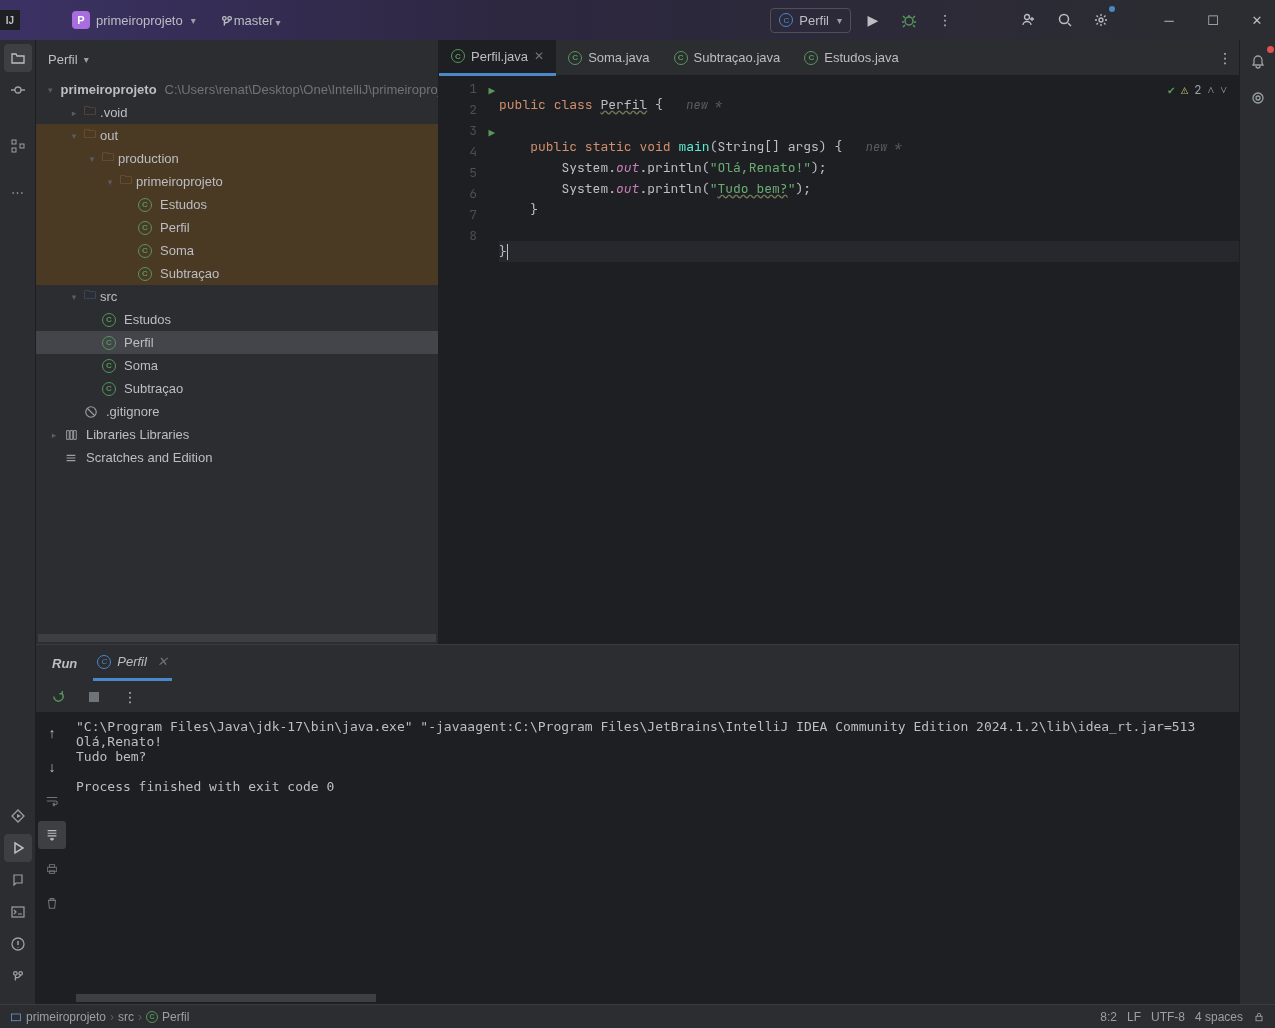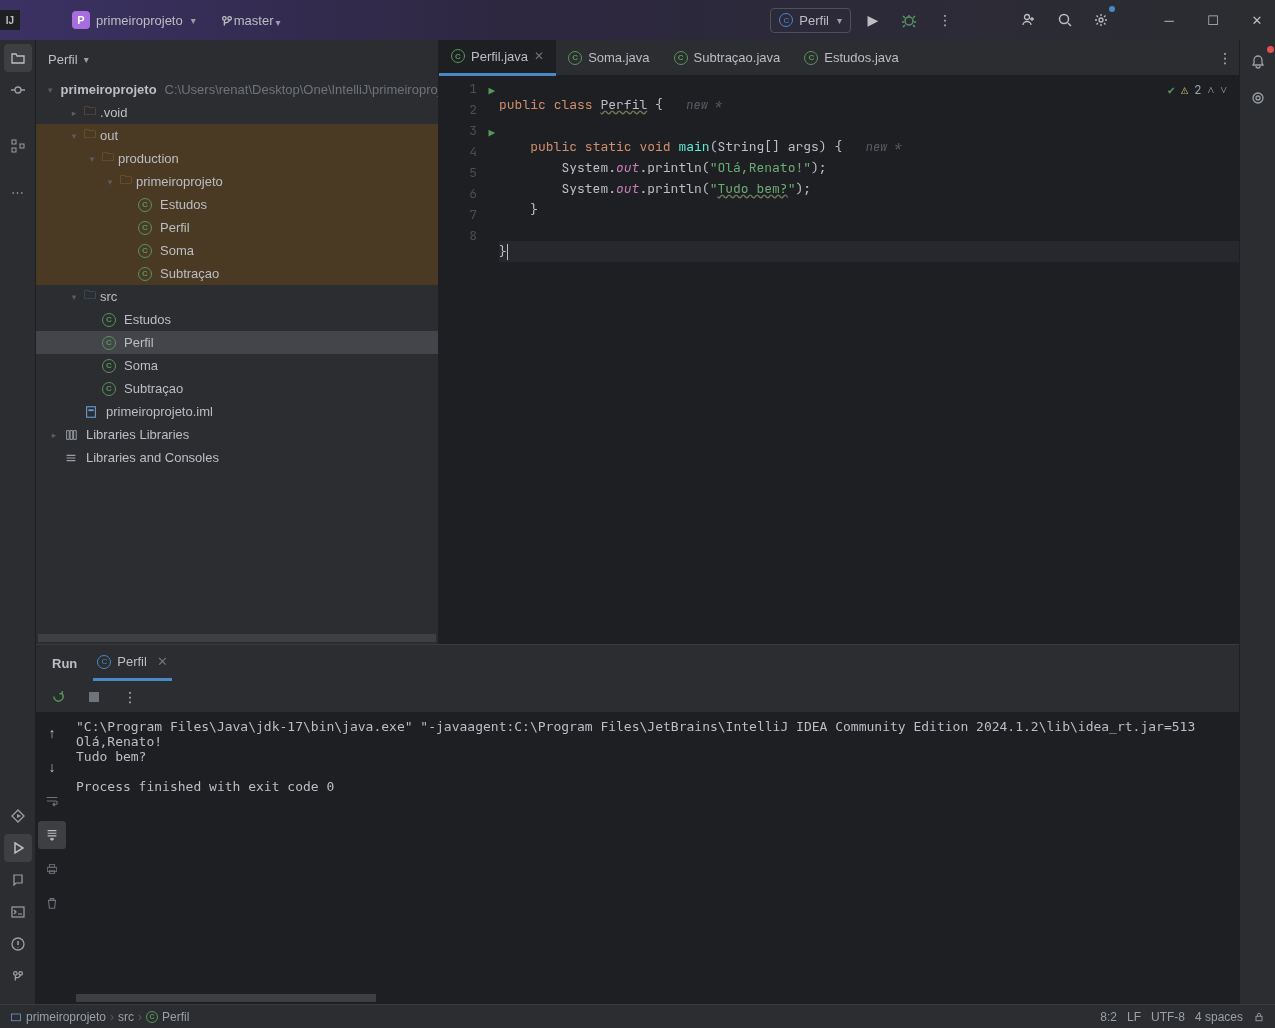--- a/index.html
+++ b/index.html
@@ -82,21 +82,21 @@
 .kw { color:#cf8e6d;}
 .typo { color:#bcbec4; text-decoration: underline wavy #6f7a5a;}
 .str { color:#6aab73;}
 .str-u { color:#6aab73; text-decoration: underline wavy #6f7a5a;}
 .field { color:#c77dbb; font-style:italic;}
 .method { color:#5eead4;}
 .hint { color:#5a5d63; font-style:italic; font-size:12px;}
 .insp { position:absolute;top:6px;right:12px;display:flex;align-items:center;gap:6px;color:#9aa0a6;font-size:12px;}
 .insp .chk { color:#57965c;}
 .bottom-panel { height:360px; border-top:1px solid #393b40; background:#1e1f22; display:flex;flex-direction:column;}
-.bottom-tabs { height:36px; background:#2b2d30; display:flex;align-items:center;padding:0 12px;gap:12px;}
+.bottom-tabs { height:36px; background:#2b2d30; display:flex;align-items:center;padding:0 12px;gap:12px;font-style:italic;}
 .bottom-tabs .btab { display:flex;align-items:center;gap:6px;height:36px;padding:0 4px;cursor:pointer;}
 .bottom-tabs .btab.active { border-bottom:3px solid #4a88c7;}
 .run-toolbar { height:32px;background:#2b2d30;display:flex;align-items:center;padding:0 8px;gap:8px;border-bottom:1px solid #1e1f22;}
 .run-body { flex:1; display:flex;}
 .run-left { width:32px; display:flex;flex-direction:column;align-items:center;gap:6px;padding-top:6px;color:#6f737a;}
 .console { flex:1; font-family:Consolas,monospace; font-size:13px; padding:6px 8px; color:#bcbec4; white-space:pre; overflow:auto;}
 .statusbar { height:24px; background:#2b2d30; border-top:1px solid #393b40; display:flex;align-items:center;padding:0 10px;gap:10px;font-size:12px;color:#9aa0a6;}
 .statusbar .spacer{flex:1;}
 .crumb { display:flex;align-items:center;gap:4px;}
 .lock { color:#9aa0a6;}
@@ -295,37 +295,37 @@
           <div class="tree-row" style="padding-left:66px">
               <span class="class-cg">C</span>
               <span style="margin-left:4px">Soma</span>
             </div>
           <div class="tree-row" style="padding-left:66px">
               <span class="class-cg">C</span>
               <span style="margin-left:4px">Subtraçao</span>
             </div>
           <div class="tree-row" style="padding-left:48px">
             <svg width="14" height="14" viewBox="0 0 16 16">
-                <rect x="3" y="2" width="10" height="12" fill="none" stroke="#6f9fd8" stroke-width="1.2"></rect>
-                <rect x="5" y="5" width="6" height="2" fill="#6f9fd8"></rect>
-              </svg>
-            <span style="margin-left:4px">primeiroprojeto.iml</span>
+                <circle cx="8" cy="8" r="6" fill="none" stroke="#9aa0a6" stroke-width="1.3"></circle>
+                <path d="M4 4l8 8" stroke="#9aa0a6" stroke-width="1.3"></path>
+              </svg>
+            <span style="margin-left:4px">.gitignore</span>
           </div>
           <div class="tree-row" style="padding-left:12px">
             <span class="tw">▸</span>
             <svg width="14" height="14" viewBox="0 0 16 16">
                 <path d="M3 3h3v10H3zM7 3h3v10H7zM11 3h3v10h-3z" fill="none" stroke="#9aa0a6" stroke-width="1.1"></path>
               </svg>
             <span style="margin-left:4px">Libraries Libraries</span>
           </div>
           <div class="tree-row" style="padding-left:28px">
             <svg width="14" height="14" viewBox="0 0 16 16">
                 <path d="M3 5h10M3 8h10M3 11h10" stroke="#9aa0a6" stroke-width="1.3"></path>
               </svg>
-            <span style="margin-left:4px">Libraries and Consoles</span>
+            <span style="margin-left:4px">Scratches and Edition</span>
           </div>
         </div>
         <div style="height:8px;background:#3d3f43;margin:0 2px 2px"></div>
       </div>
 
       <div class="editor-area">
         <div class="tabs">
           <div class="tab active">
             <span class="class-cg">C</span>
             <span>Perfil.java</span>

